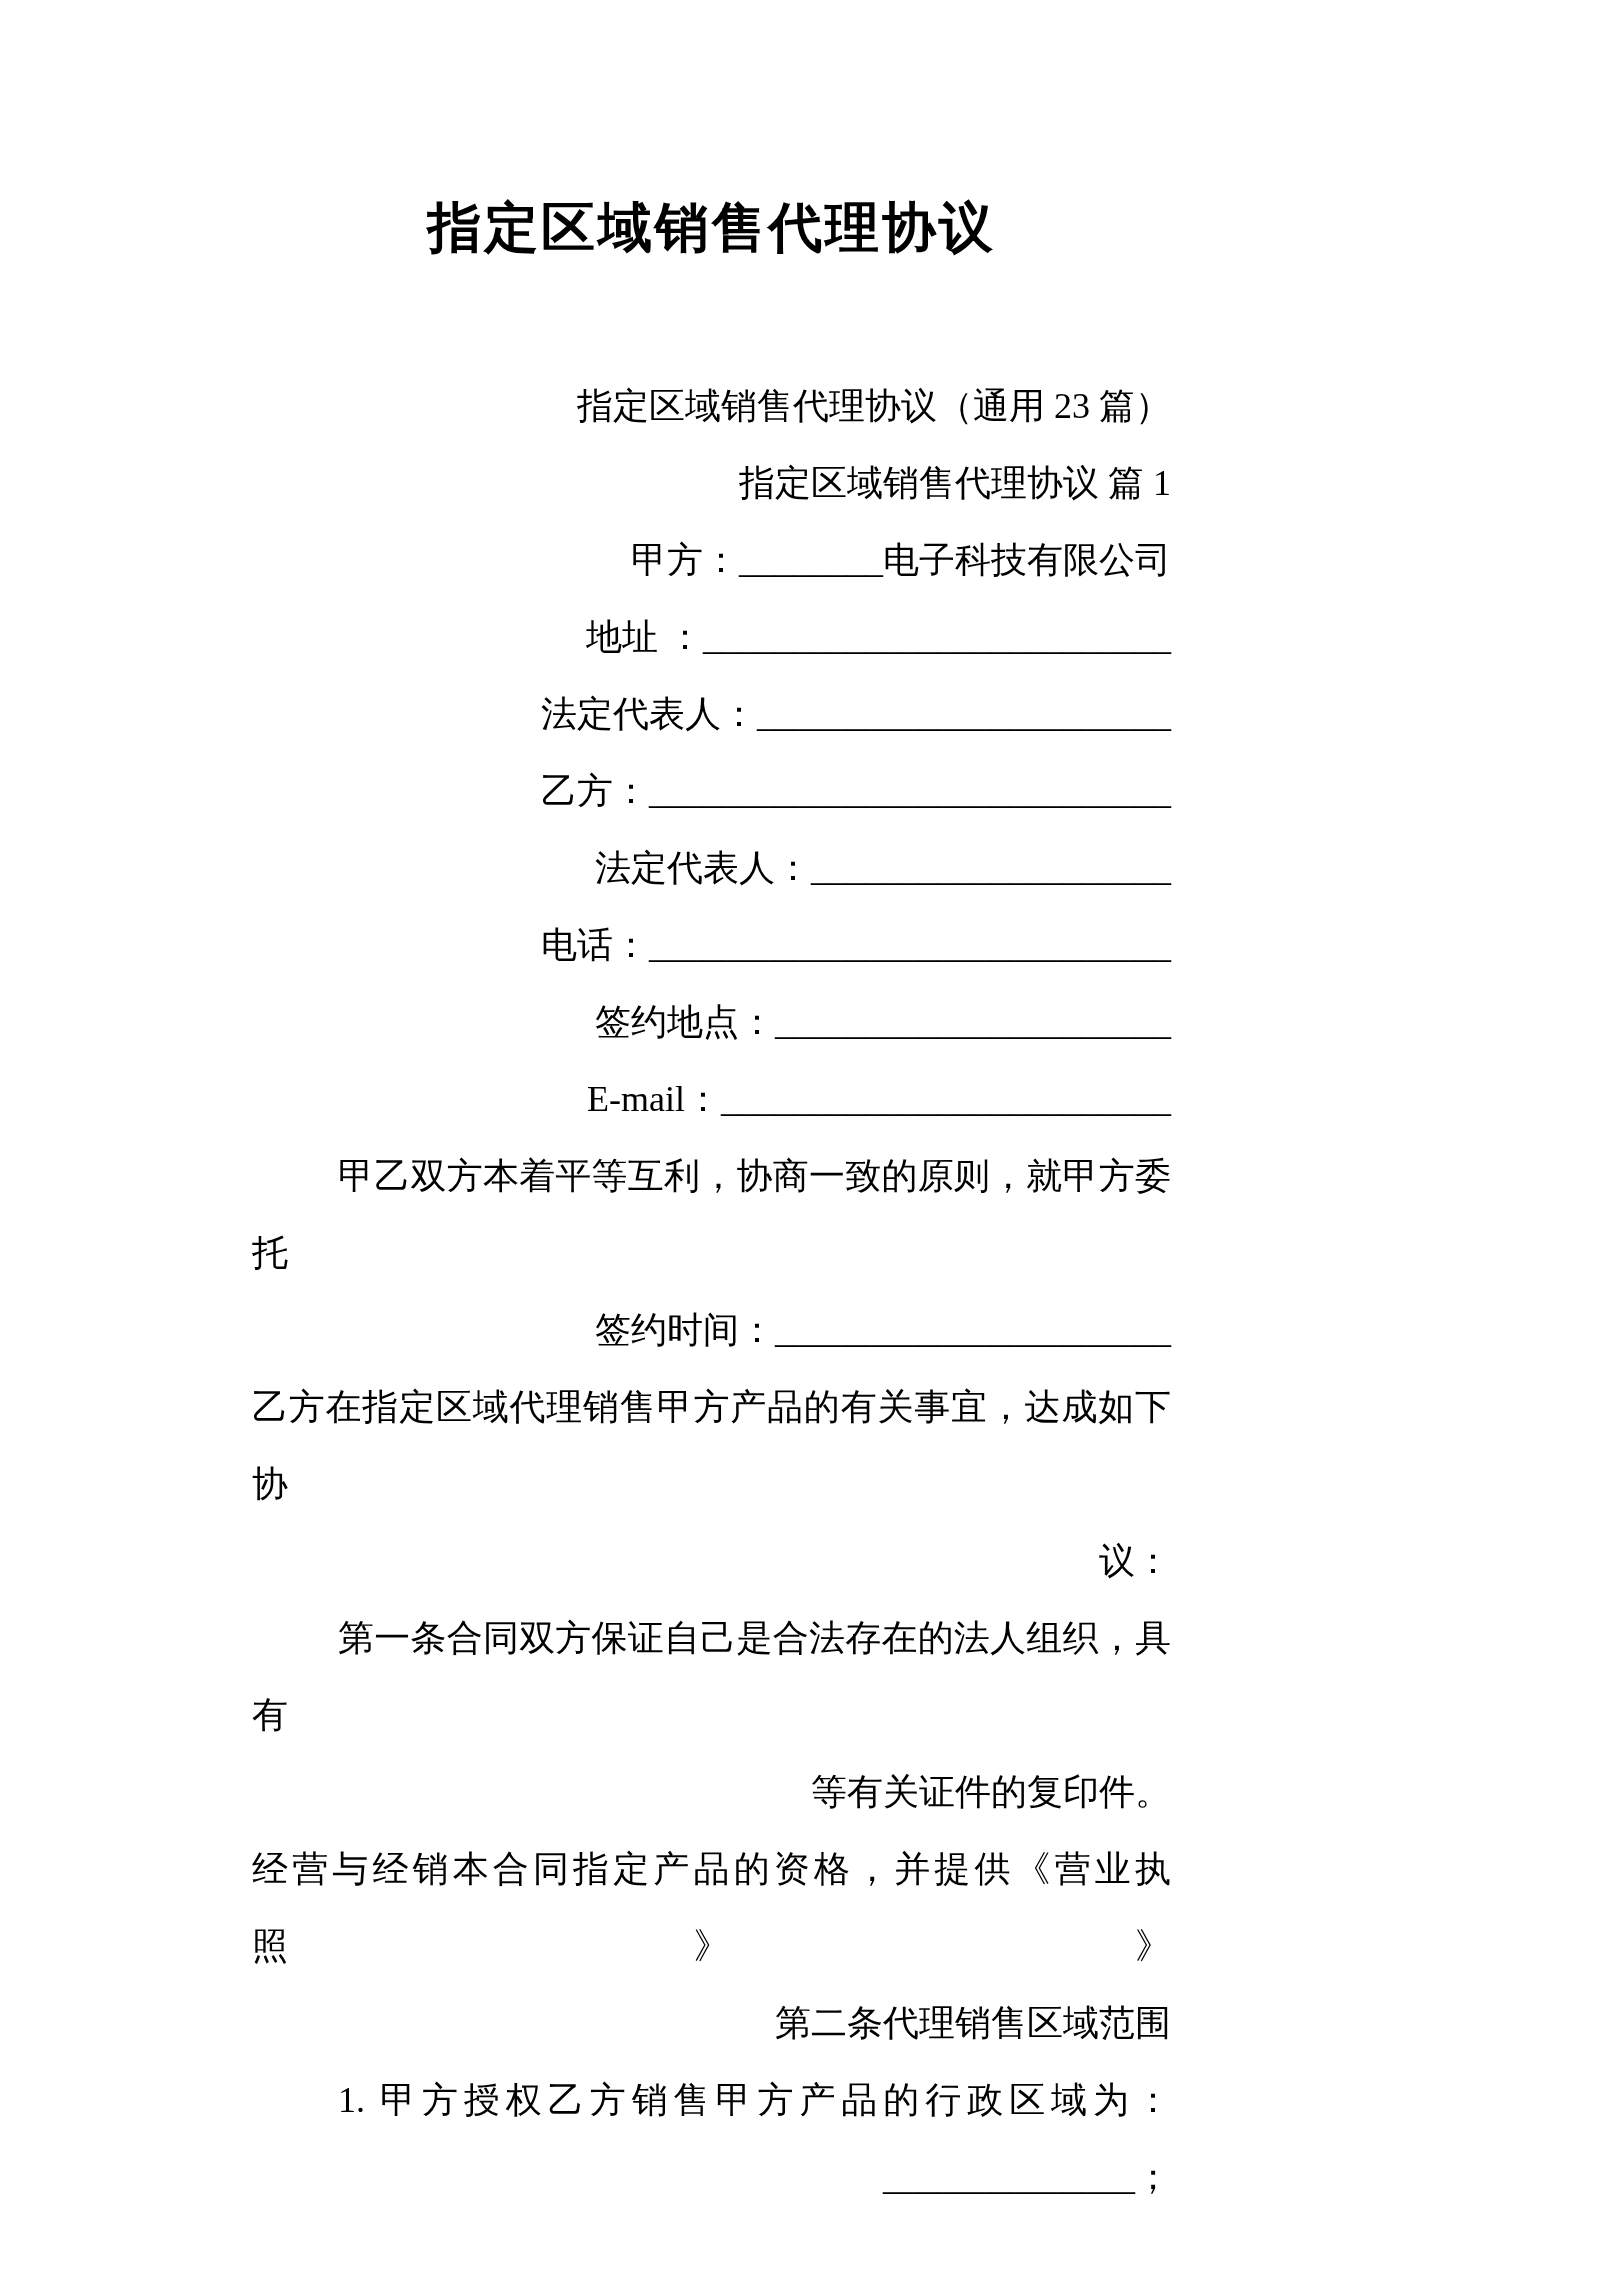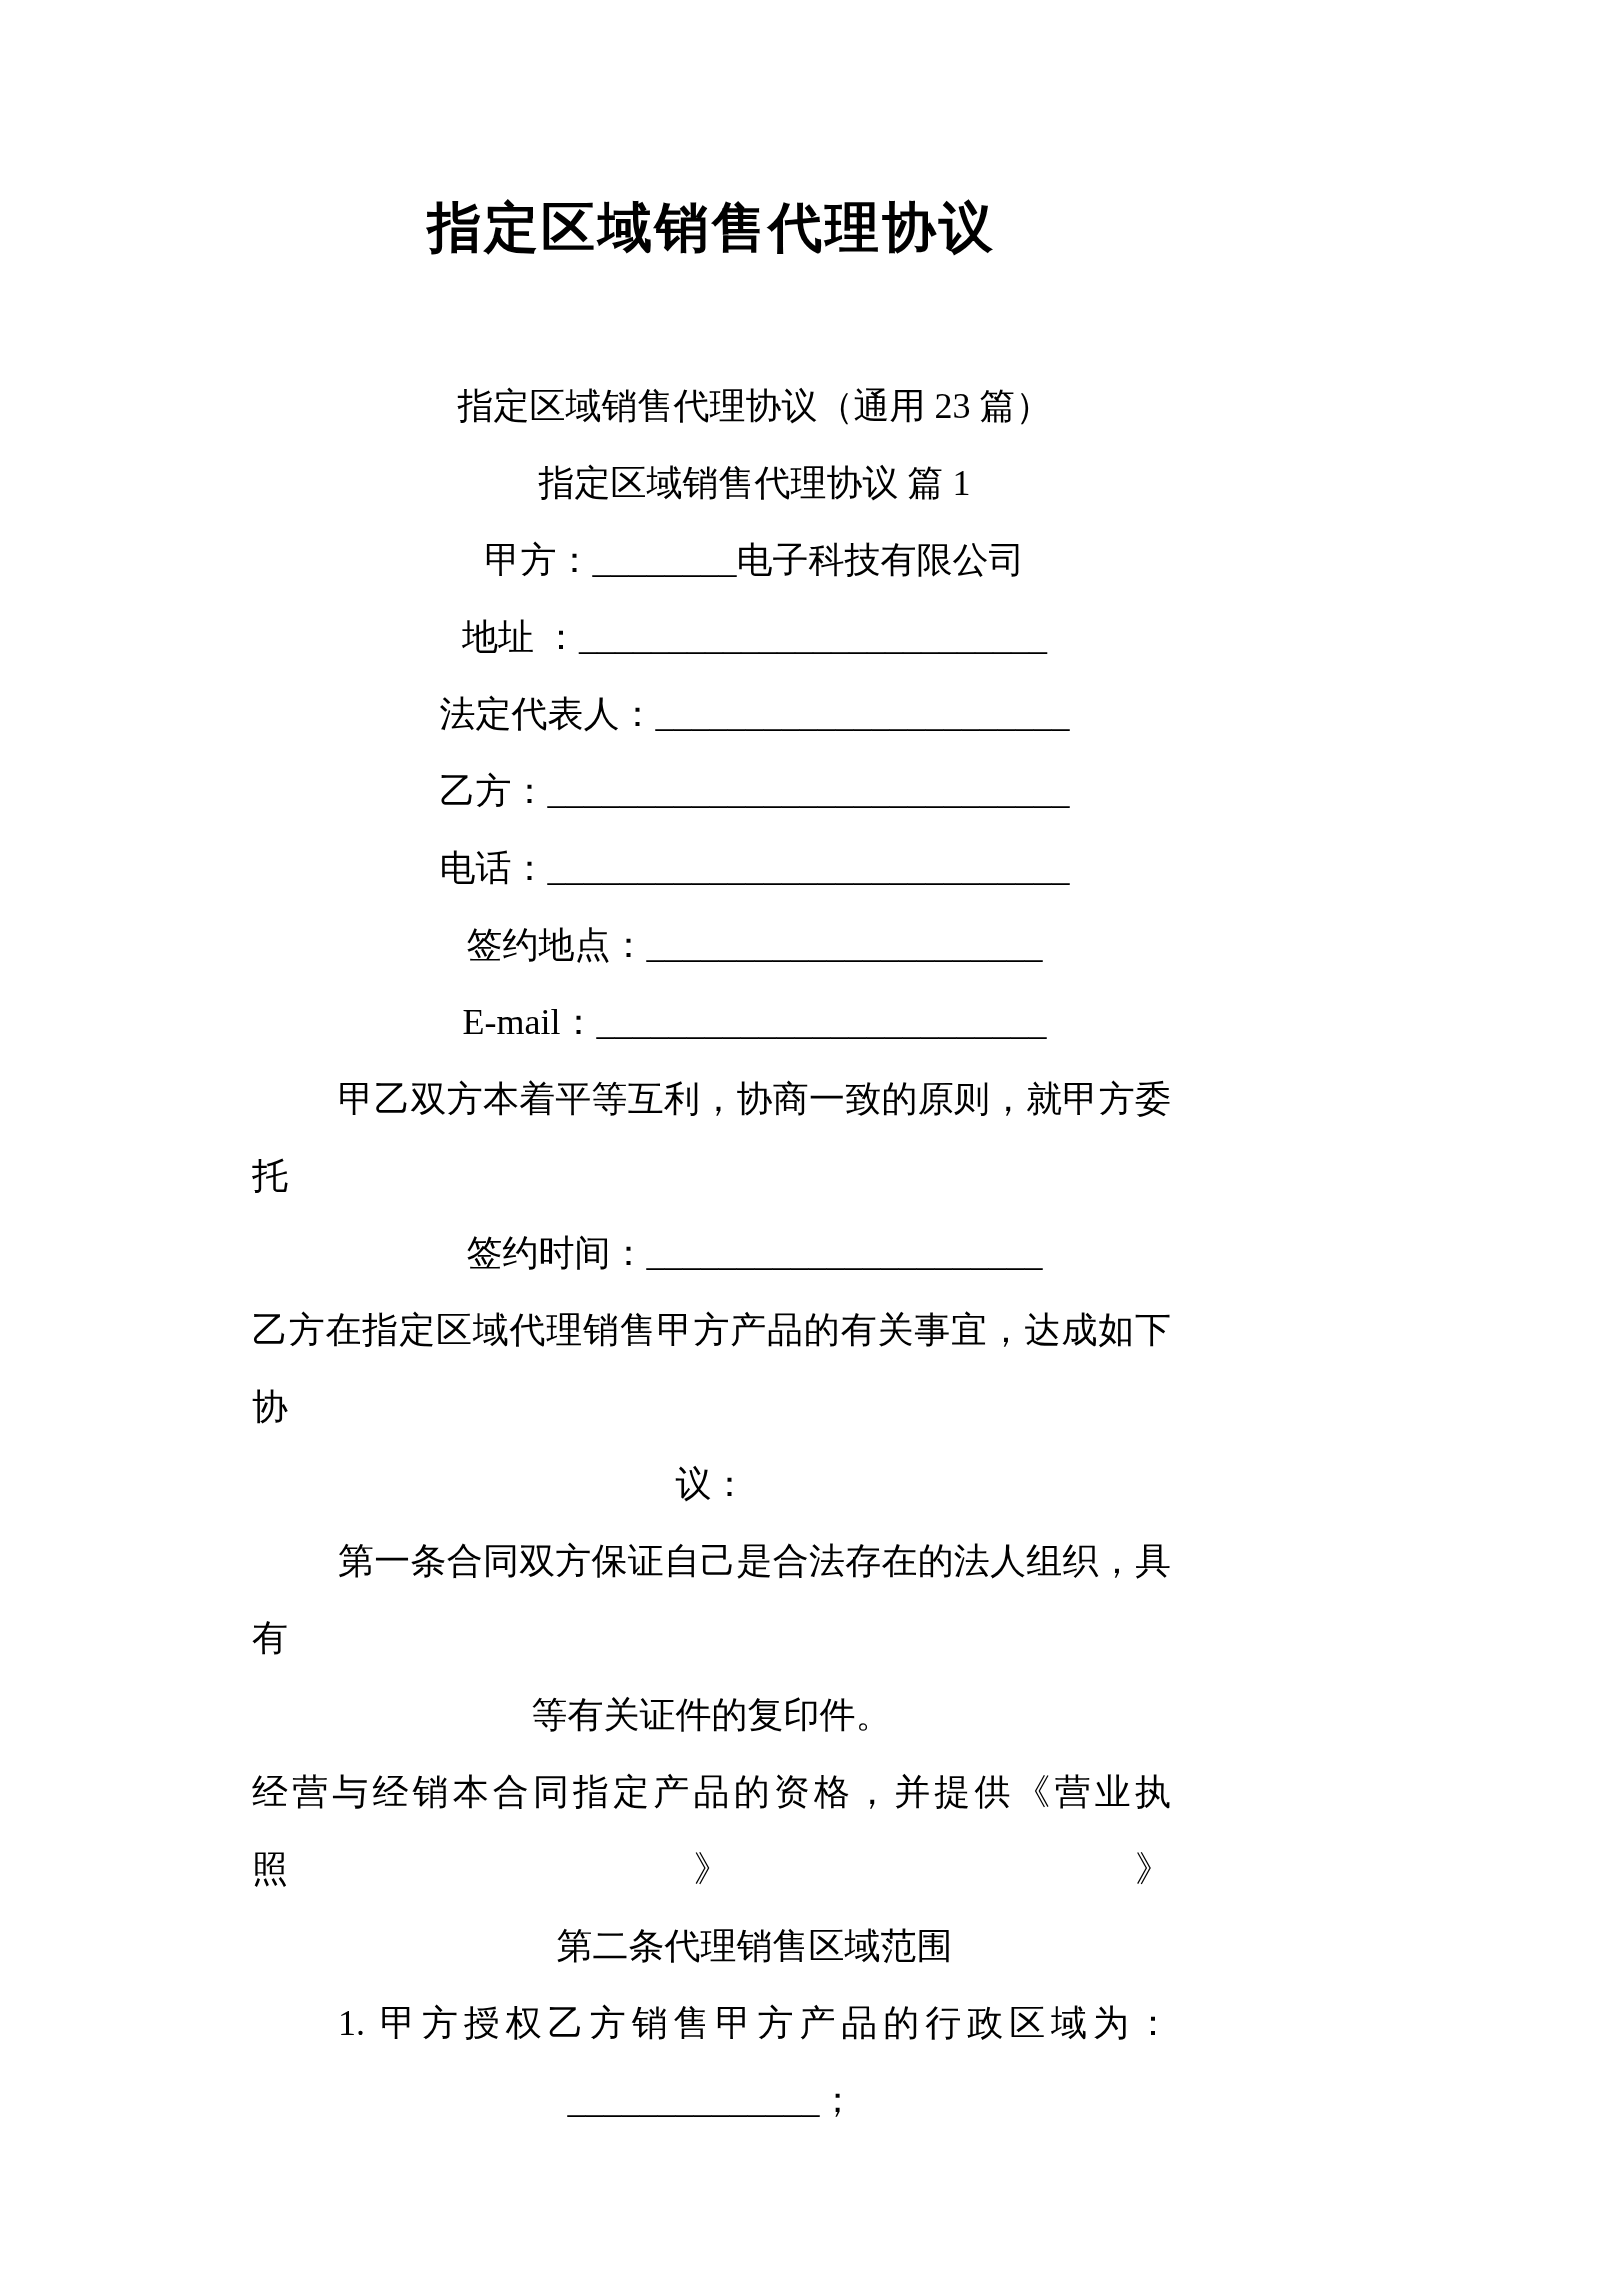--- a/index.html
+++ b/index.html
@@ -30,21 +30,21 @@
     letter-spacing: 2.8px;
     white-space: nowrap;
   }
   .doc-body {
     margin-top: 104px;
     font-size: 36px;
     line-height: 77px;
   }
   .ln {
     white-space: nowrap;
-    text-align: center;
+    text-align: right;
   }
   .indent {
     text-indent: 86px;
   }
   .justify {
     white-space: normal;
     text-align: justify;
     text-align-last: justify;
     text-justify: distribute;
   }
@@ -54,20 +54,21 @@
 
 <div class="page">
   <h1 class="title">指定区域销售代理协议</h1>
   <div class="doc-body">
     <div class="ln indent">指定区域销售代理协议（通用 23 篇）</div>
     <div class="ln indent">指定区域销售代理协议 篇 1</div>
     <div class="ln indent">甲方：________电子科技有限公司</div>
     <div class="ln indent">地址 ：__________________________</div>
     <div class="ln indent">法定代表人：_______________________</div>
     <div class="ln indent">乙方：_____________________________</div>
+    <div class="ln indent">法定代表人：____________________</div>
     <div class="ln indent">电话：_____________________________</div>
     <div class="ln indent">签约地点：______________________</div>
     <div class="ln indent">E-mail：_________________________</div>
     <div class="ln indent justify">甲乙双方本着平等互利，协商一致的原则，就甲方委托</div>
     <div class="ln indent">签约时间：______________________</div>
     <div class="ln justify">乙方在指定区域代理销售甲方产品的有关事宜，达成如下协</div>
     <div class="ln">议：</div>
     <div class="ln indent justify">第一条合同双方保证自己是合法存在的法人组织，具有</div>
     <div class="ln">等有关证件的复印件。</div>
     <div class="ln justify">经营与经销本合同指定产品的资格，并提供《营业执照》》</div>

